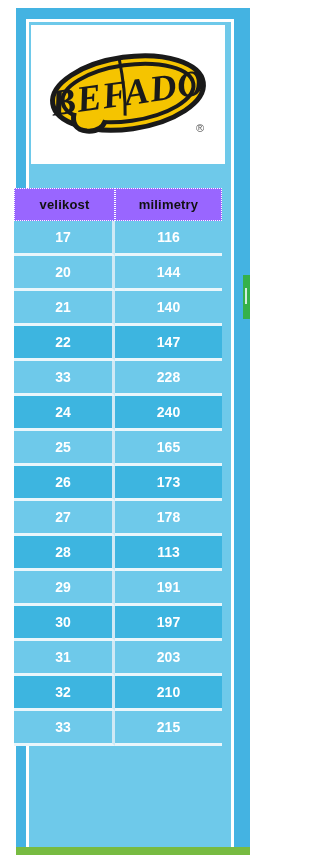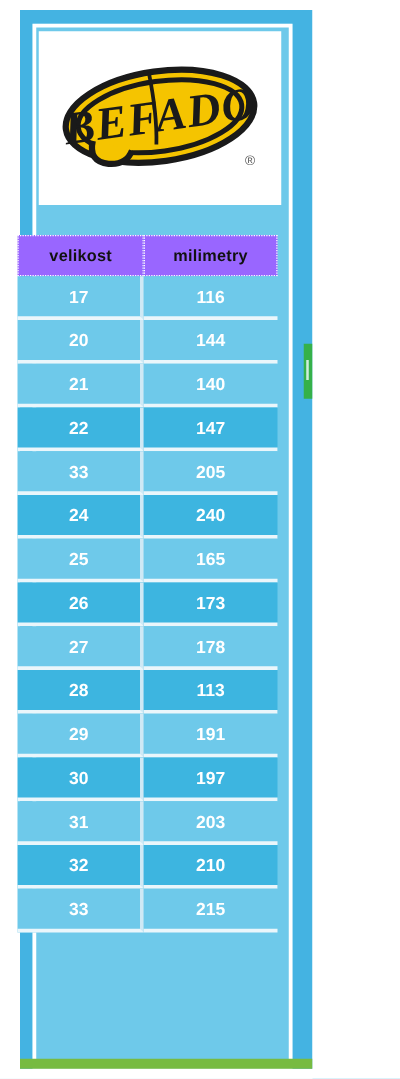--- a/index.html
+++ b/index.html
@@ -160,21 +160,21 @@
       <tr class="row-light">
         <td>21</td>
         <td>140</td>
       </tr>
       <tr class="row-dark">
         <td>22</td>
         <td>147</td>
       </tr>
       <tr class="row-light">
         <td>33</td>
-        <td>205</td>
+        <td>228</td>
       </tr>
       <tr class="row-dark">
         <td>24</td>
         <td>240</td>
       </tr>
       <tr class="row-light">
         <td>25</td>
         <td>165</td>
       </tr>
       <tr class="row-dark">

